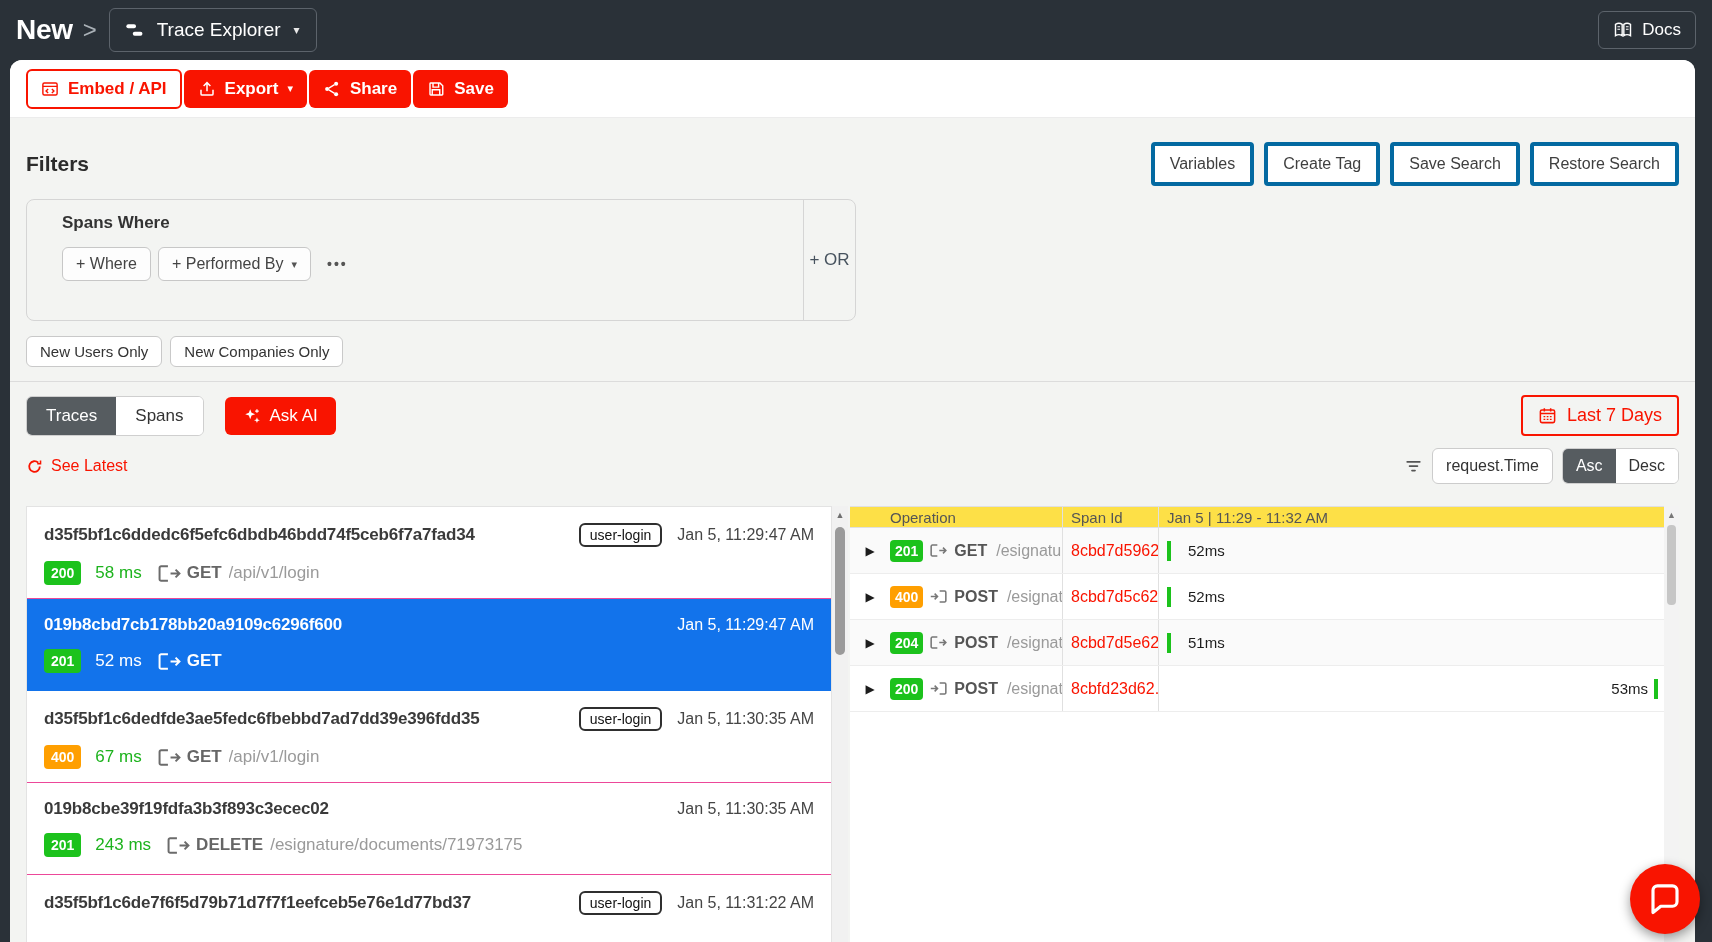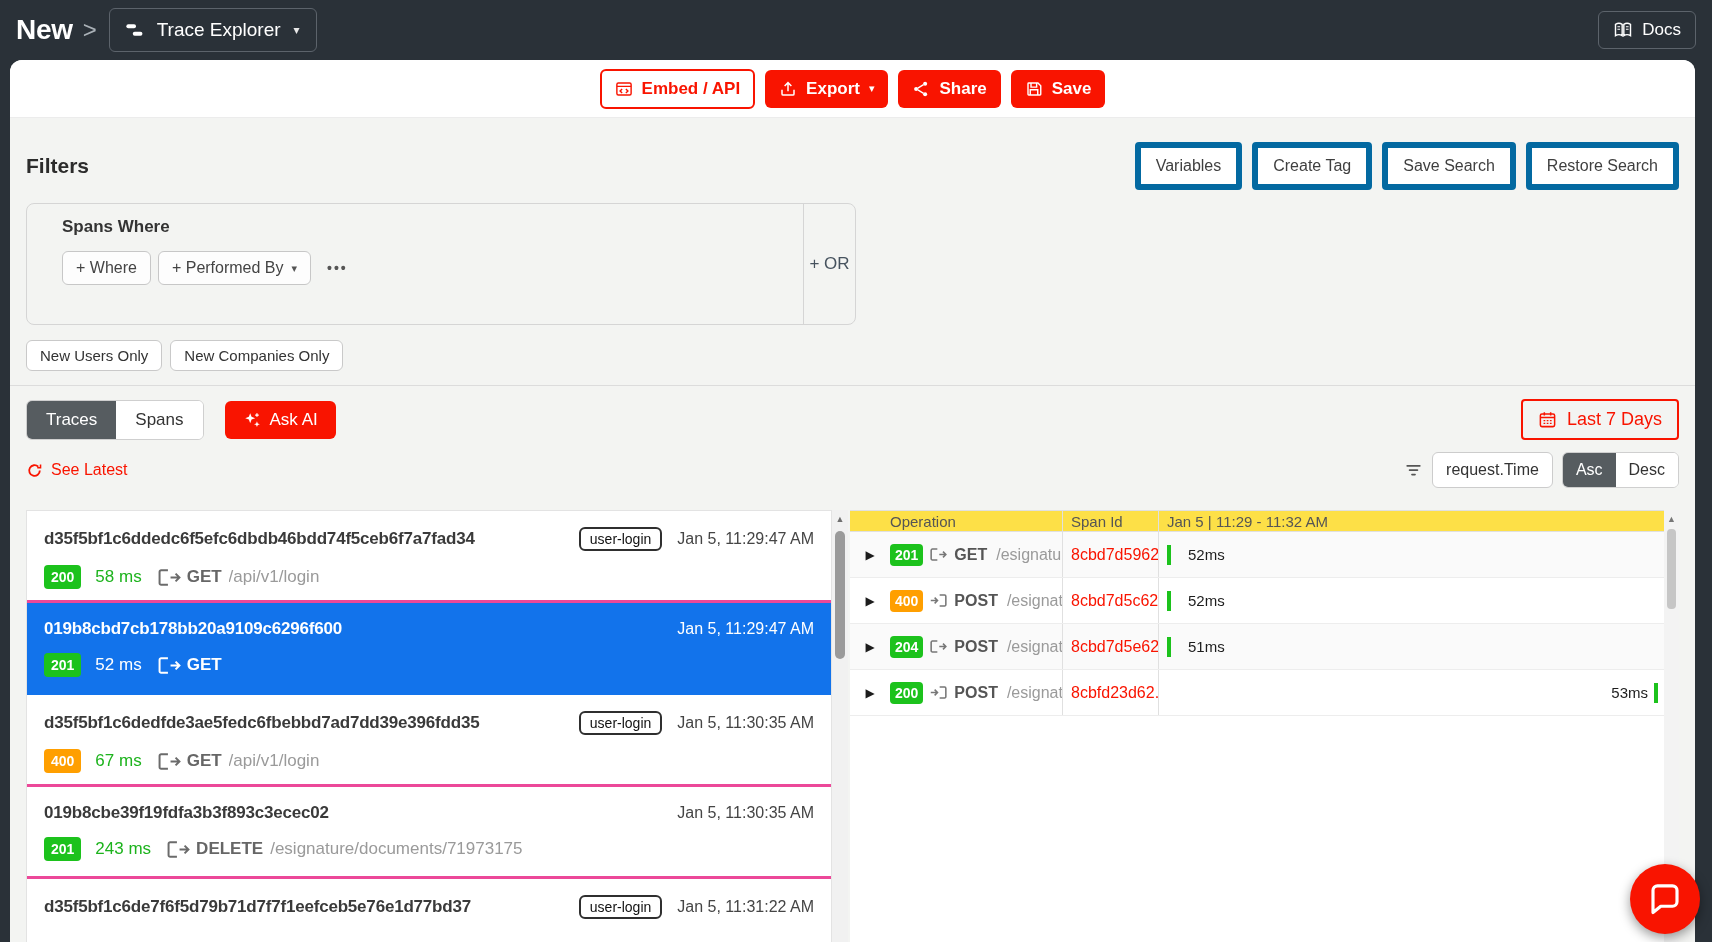--- a/index.html
+++ b/index.html
@@ -26,31 +26,31 @@
   .topspacer{flex:1;}
   .btn-docs{display:flex; align-items:center; gap:9px; border:1px solid #5c636b; border-radius:6px;
     padding:8px 14px; color:#fff; font-size:17px;}
 
   
   .frame{position:absolute; left:10px; right:17px; top:60px; bottom:0;
     background:var(--pagebg); border-radius:12px 12px 0 0; overflow:hidden;
     display:flex; flex-direction:column;}
 
   .toolbar{height:58px; background:#fff; border-bottom:1px solid #ececec; flex:none;
-    display:flex; align-items:center; justify-content:center; gap:10px; padding:0 16px;}
+    display:flex; align-items:center; justify-content:flex-start; gap:2px; padding:0 16px;}
   .btn-red{background:var(--red); color:#fff; font-size:17px; font-weight:bold; border-radius:6px;
     padding:9px 14px; display:flex; align-items:center; gap:9px;}
   .btn-red .caret{font-size:11px;}
   .btn-red-outline{background:#fff; color:var(--red); font-size:17px; font-weight:bold; border-radius:6px;
     border:2px solid var(--red); padding:8px 13px; display:flex; align-items:center; gap:9px;}
 
   .filters-row{margin:24px 16px 0; display:flex; align-items:center;}
   .filters-title{font-size:21px; font-weight:bold; color:#2c2c2c;}
   .filters-actions{margin-left:auto; display:flex; gap:10px;}
-  .btn-plain{background:#fff; border:6px solid #0369a1; border-radius:4px; padding:9px 15px;
+  .btn-plain{background:#fff; border:4px solid #0369a1; border-radius:4px; padding:9px 15px;
     font-size:16px; color:#3f3f3f;}
 
   .filter-card{margin:13px 16px 0; width:830px; min-height:122px; border:1px solid #d5d5d5;
     border-radius:8px; display:flex;padding-left:16px;}
   .filter-main{flex:1; padding:13px 19px 15px;}
   .spans-where{font-size:17px; font-weight:bold; color:#333;}
   .field-row{margin-top:13px; display:flex; align-items:center;}
   .btn-select-field{border:1px solid #c7c7c7; border-radius:6px; padding:9px 16px;
     font-size:17px; color:#8f8f8f; background:transparent;}
   .trash-btn{margin-left:17px; display:flex;}
@@ -82,21 +82,21 @@
   .latest-row{margin:12px 16px 10px; display:flex; align-items:center;}
   .see-latest{color:var(--red); font-size:16px; display:flex; align-items:center; gap:8px;}
   .sort-controls{margin-left:auto; display:flex; align-items:center; gap:9px;}
   .sort-icon-btn{display:flex;}
   .btn-sortfield{background:#fff; border:1px solid #ccc; border-radius:6px; padding:8px 13px;
     font-size:16px; color:#333;}
 
   
   .main{flex:1; min-height:0; margin:12px 16px 0; display:flex; align-items:stretch;}
   .trace-list{width:806px; flex:none; background:#fff; border:1px solid #e3e3e3; border-bottom:none; overflow:hidden;}
-  .trace-row{height:92px; padding:16px 17px; border-bottom:3px solid #ec4899; background:#fff; cursor:pointer; overflow:hidden;}
+  .trace-row{height:92px; padding:16px 17px; border-bottom:1px solid #ec4899; background:#fff; cursor:pointer; overflow:hidden;}
   .row-top{display:flex; align-items:center;}
   .trace-id{font-size:17px; font-weight:bold; color:#3a3a3a; letter-spacing:-0.2px;}
   .row-meta{margin-left:auto; display:flex; align-items:center; gap:15px;}
   .tag-badge{border:2px solid #2f2f2f; border-radius:6px; padding:2px 9px; font-size:14px; color:#111; background:#fff;}
   .trace-time{font-size:16px; color:#454545;}
   .row-bottom{margin-top:14px; display:flex; align-items:center;}
   .status-badge{color:#fff; font-size:14px; font-weight:bold; padding:4px 7px; border-radius:4px;
     min-width:32px; text-align:center; flex:none;}
   .st-green{background:var(--green);}
   .st-orange{background:var(--orange);}

